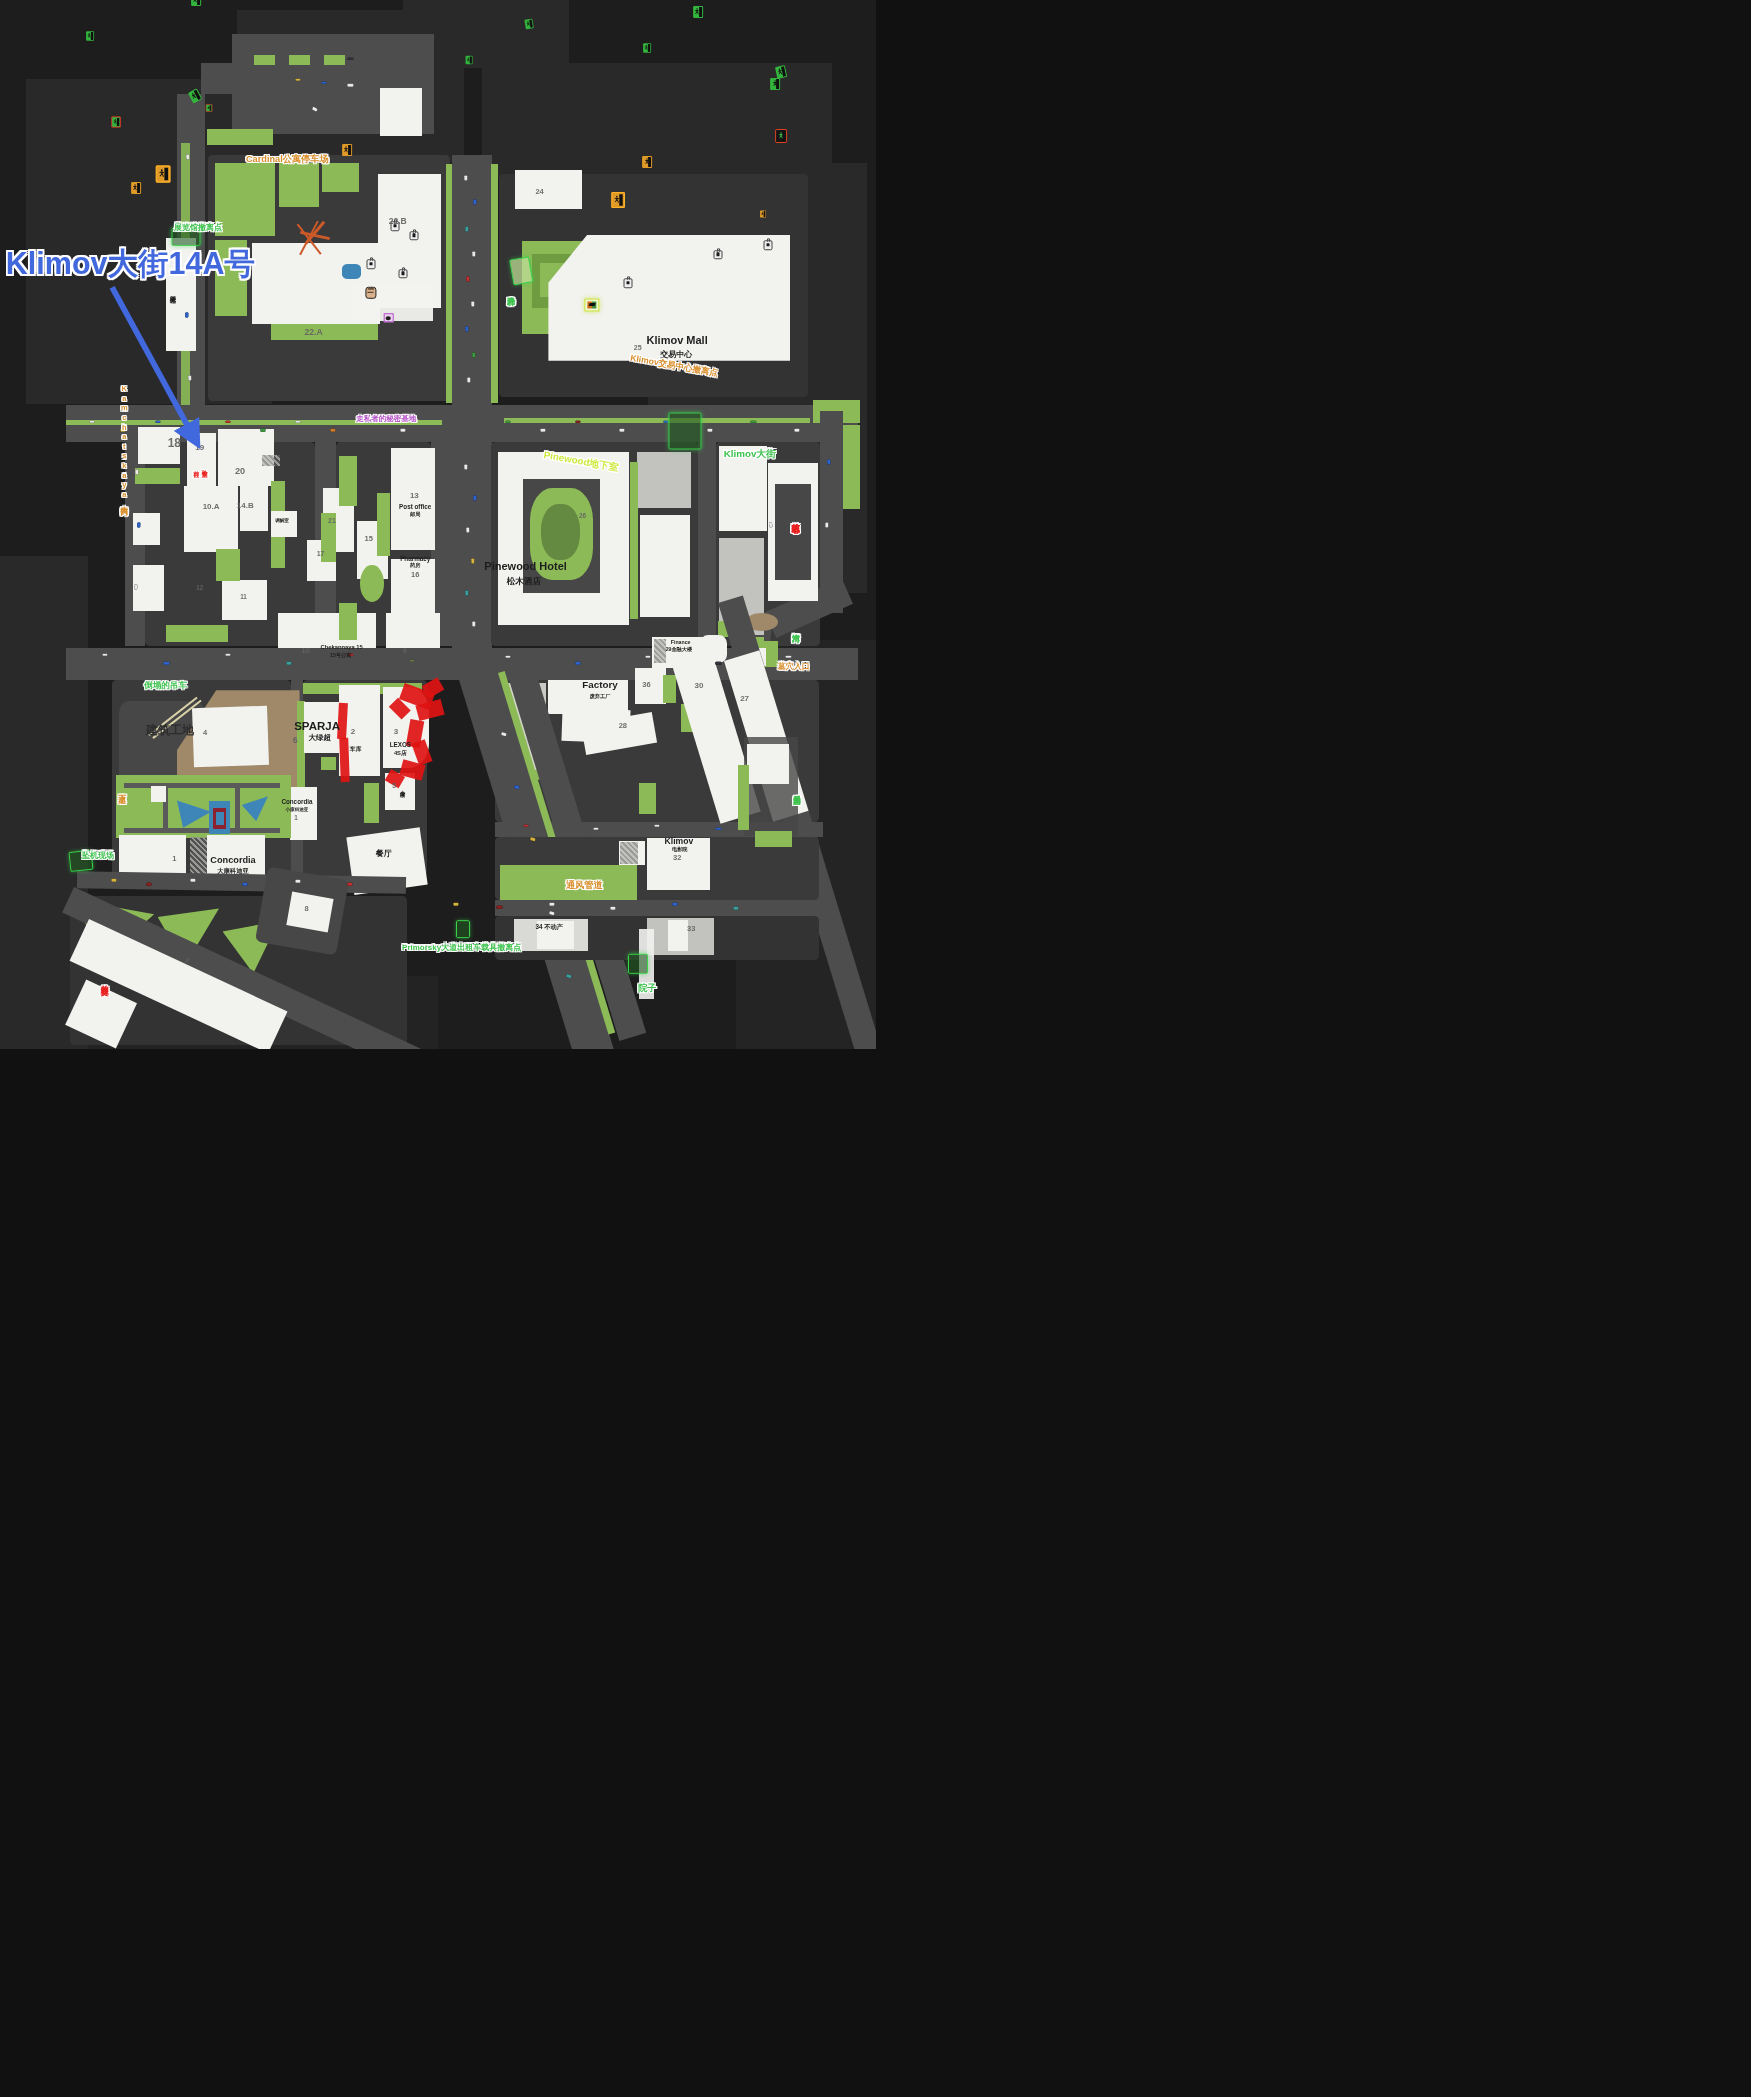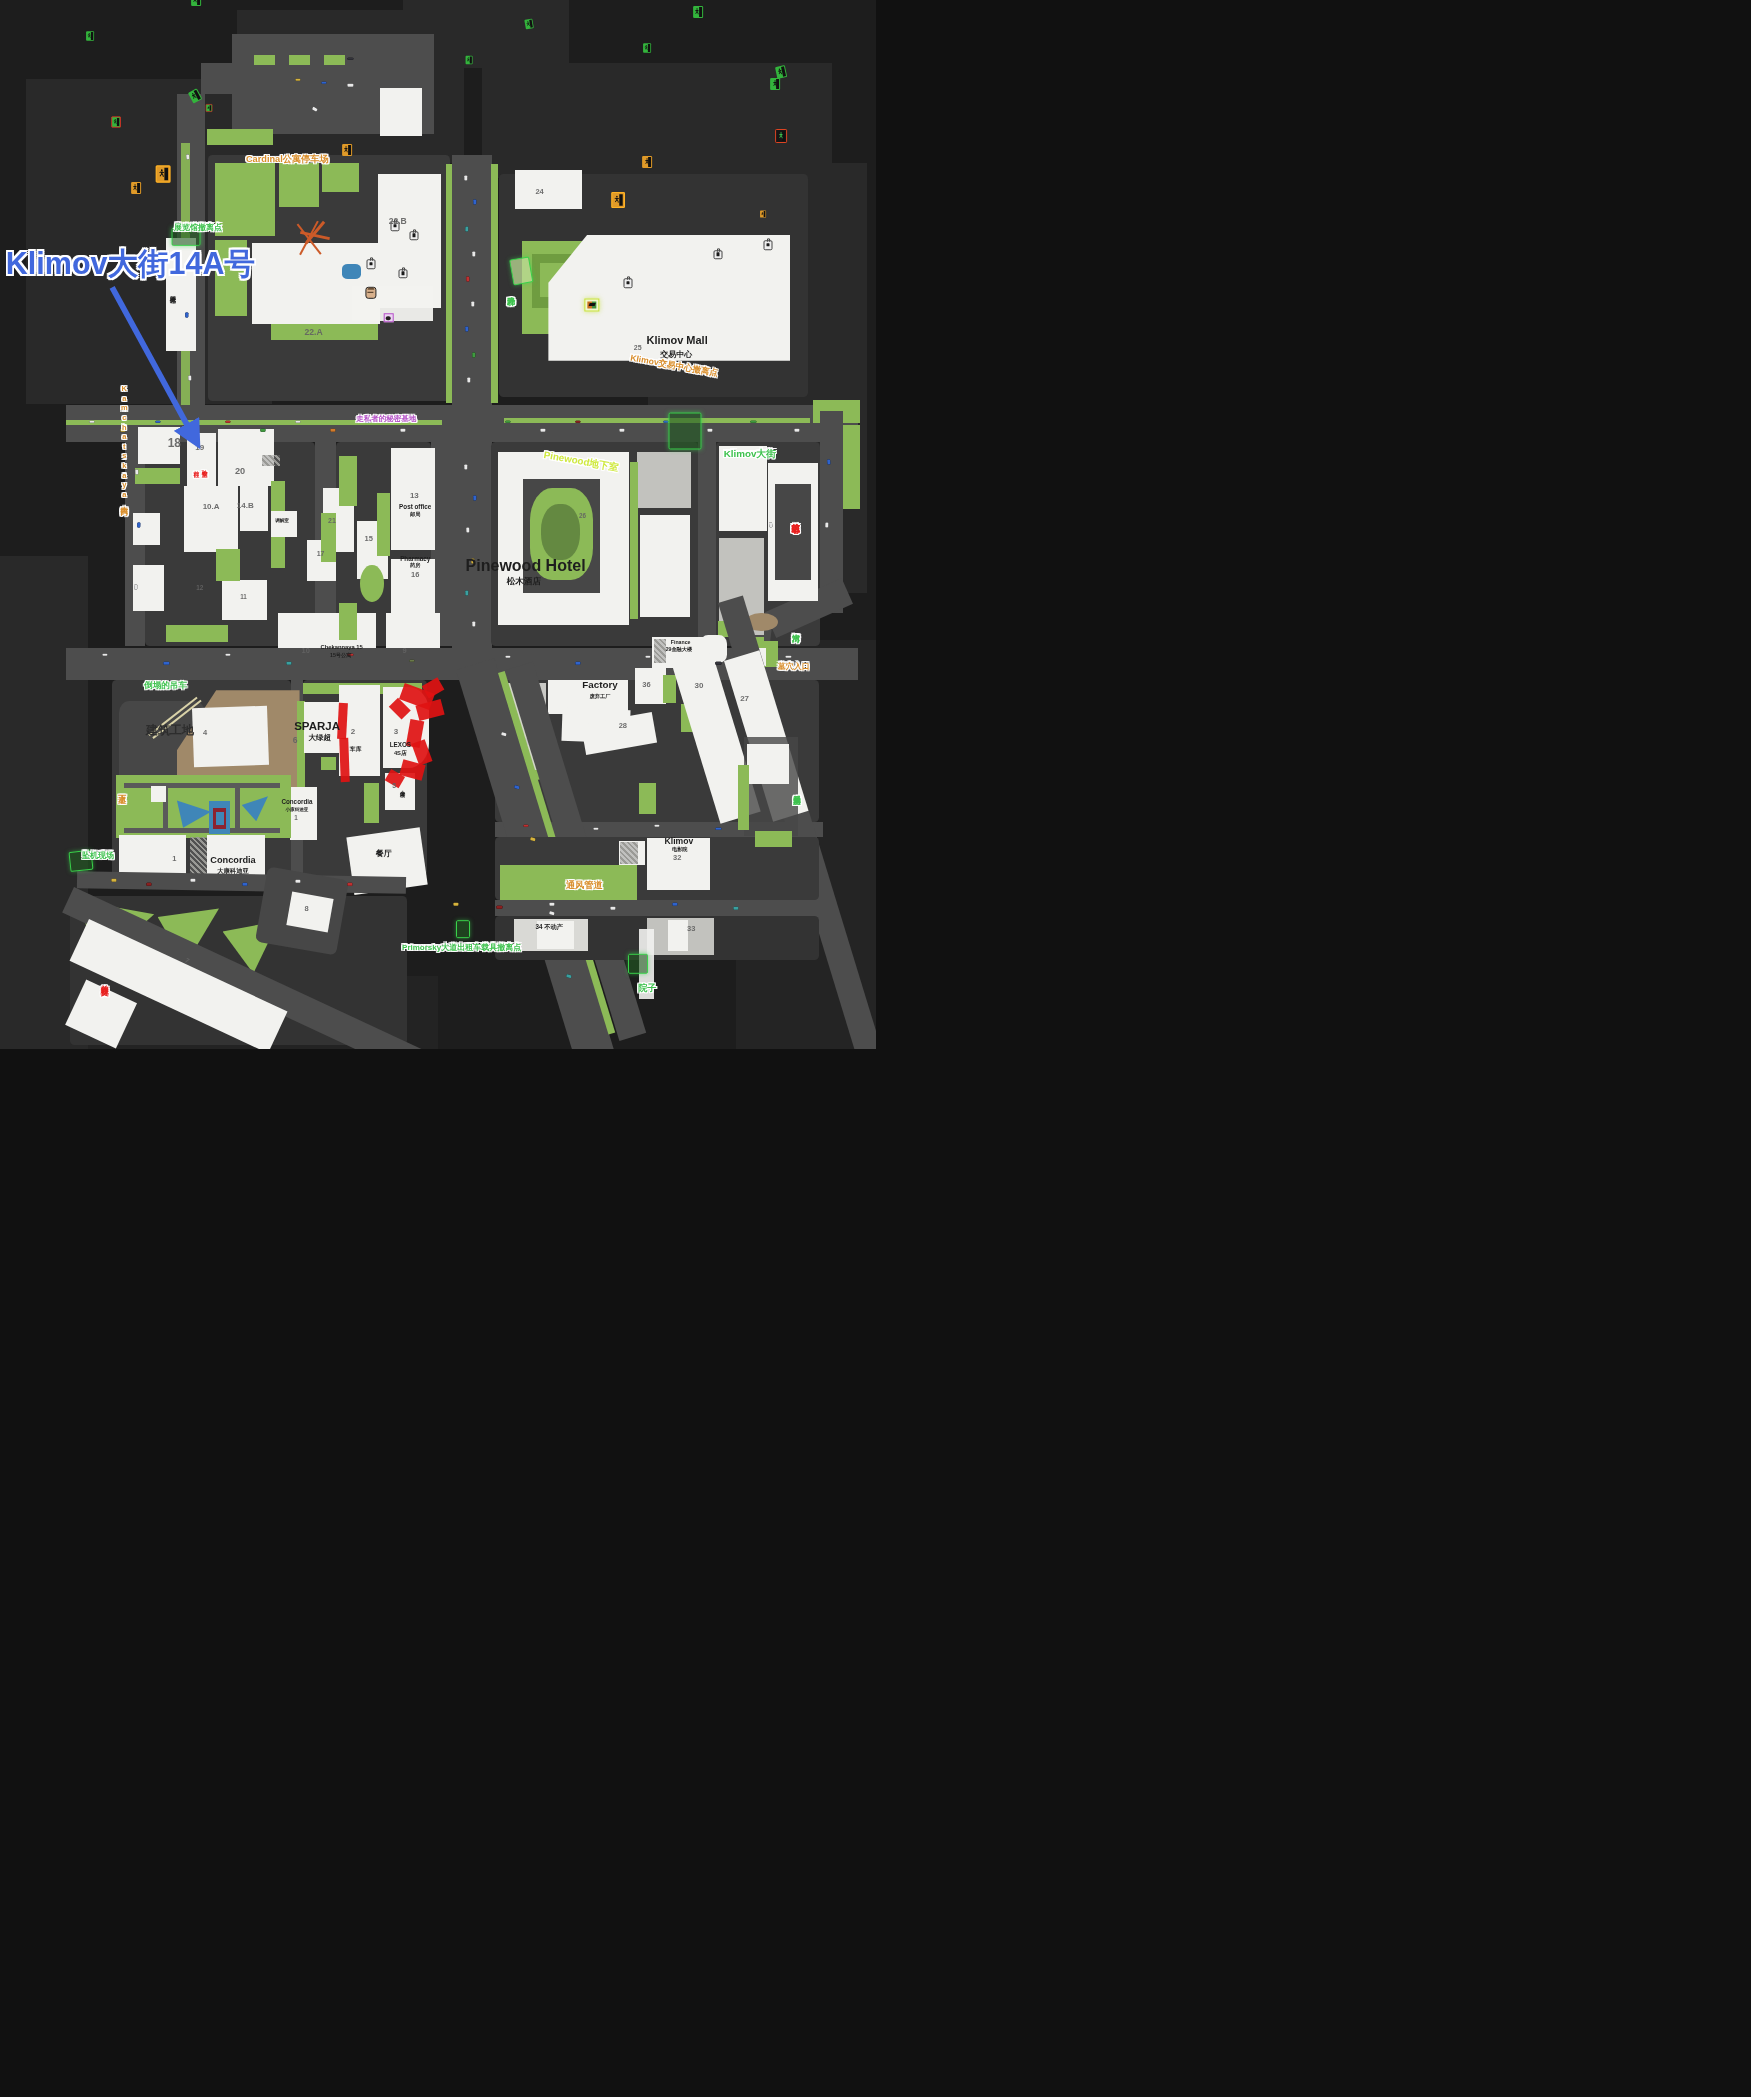--- a/index.html
+++ b/index.html
@@ -484,21 +484,21 @@
       <span class="lbl" style="left: 47.4%; top: 48.3%; font-size: 6.3px; color: rgb(30, 30, 30);">Post office</span>
       <span class="lbl" style="left: 47.4%; top: 49.1%; font-size: 5.2px; color: rgb(30, 30, 30);">邮局</span>
       <span class="lbl" style="left: 42.1%; top: 51.4%; font-size: 7.5px; color: rgb(99, 99, 99); opacity: 0.92;">15</span>
       <span class="lbl" style="left: 37.9%; top: 49.7%; font-size: 7px; color: rgb(99, 99, 99); opacity: 0.92;">21</span>
       <span class="lbl" style="left: 36.6%; top: 52.8%; font-size: 7px; color: rgb(99, 99, 99); opacity: 0.92;">17</span>
       <span class="lbl" style="left: 47.4%; top: 53.3%; font-size: 6.3px; color: rgb(30, 30, 30);">Pharmacy</span>
       <span class="lbl" style="left: 47.4%; top: 54%; font-size: 5.2px; color: rgb(30, 30, 30);">药房</span>
       <span class="lbl" style="left: 47.4%; top: 54.8%; font-size: 7.5px; color: rgb(99, 99, 99); opacity: 0.92;">16</span>
       <span class="lbl" style="left: 22.8%; top: 56.1%; font-size: 6.3px; color: rgb(99, 99, 99); opacity: 0.92;">12</span>
       <span class="lbl" style="left: 27.8%; top: 56.9%; font-size: 6.3px; color: rgb(99, 99, 99); opacity: 0.92;">11</span>
-      <span class="lbl" style="left: 60%; top: 54%; font-size: 16px; color: rgb(30, 30, 30);">Pinewood Hotel</span>
+      <span class="lbl" style="left: 60%; top: 54%; font-size: 11px; color: rgb(30, 30, 30);">Pinewood Hotel</span>
       <span class="lbl" style="left: 59.8%; top: 55.5%; font-size: 8.6px; color: rgb(30, 30, 30);">松木酒店</span>
       <span class="lbl" style="left: 66.5%; top: 49.2%; font-size: 6.3px; color: rgb(99, 99, 99); opacity: 0.92;">26</span>
       <span class="lbl" style="left: 34.9%; top: 62.1%; font-size: 7.5px; color: rgb(99, 99, 99); opacity: 0.92;">10</span>
       <span class="lbl" style="left: 39%; top: 61.7%; font-size: 5.8px; color: rgb(30, 30, 30);">Chekannaya 15</span>
       <span class="lbl" style="left: 38.9%; top: 62.5%; font-size: 5.2px; color: rgb(30, 30, 30);">15号公寓</span>
       <span class="lbl" style="left: 46.2%; top: 62.1%; font-size: 7.5px; color: rgb(99, 99, 99); opacity: 0.92;">9</span>
       <span class="lbl ol v" style="left: 90.7%; top: 59.9%; font-size: 8px; color: rgb(62, 194, 78);">污水河</span>
       <span class="lbl ol" style="left: 90.6%; top: 63.6%; font-size: 8px; color: rgb(217, 142, 43);">墓穴入口</span>
       <span class="lbl" style="left: 68.5%; top: 65.3%; font-size: 9.8px; color: rgb(30, 30, 30);">Factory</span>
       <span class="lbl" style="left: 68.5%; top: 66.4%; font-size: 5.2px; color: rgb(30, 30, 30);">废弃工厂</span>

